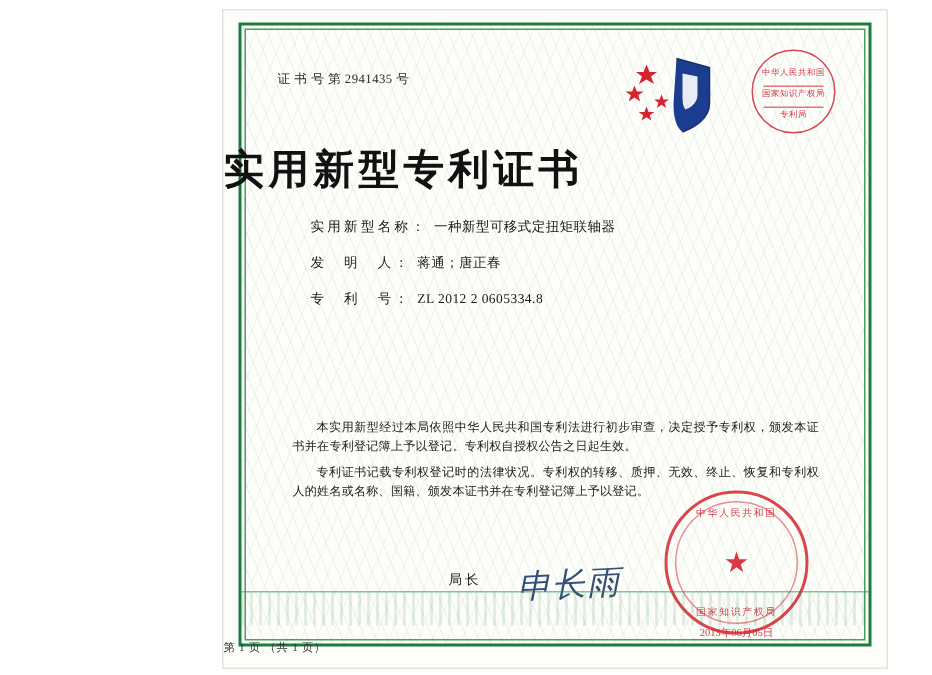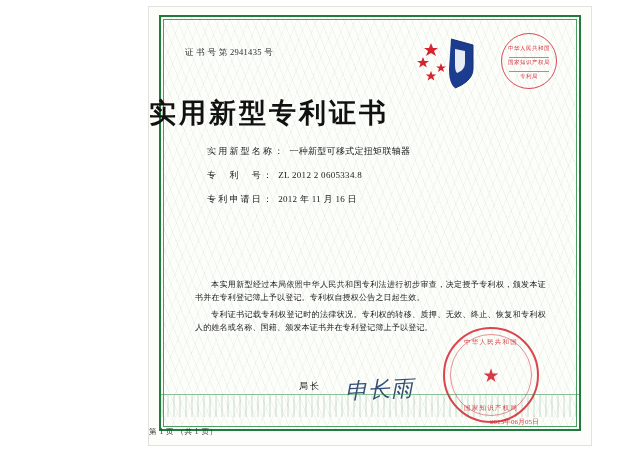--- a/index.html
+++ b/index.html
@@ -223,21 +223,21 @@
     letter-spacing: 1.2px;
     opacity: 0.88;
     white-space: nowrap;
   }
   .seal-main .arc-top { top: 11px; }
   .seal-main .arc-bottom { bottom: 10px; }
   .seal-main .date-stamp {
     position: absolute;
     left: 0; right: 0;
     bottom: -4px;
-    text-align: right;
+    text-align: center;
     color: #d5242f;
     font-size: 7px;
     opacity: 0.9;
     white-space: nowrap;
   }
   
   .page-foot {
     position: absolute;
     left: 0; right: 0;
     bottom: 8px;
@@ -317,24 +317,24 @@
       <div class="txt" style="top:40px;">专利局</div>
     </div>
 
     <div class="main-title">实用新型专利证书</div>
 
     <div class="fields">
       <div class="field-row">
         <span class="field-label">实用新型名称：</span><span class="field-value">一种新型可移式定扭矩联轴器</span>
       </div>
       <div class="field-row">
-        <span class="field-label">专　利　号：</span><span class="field-value">ZL 2012 2 0605334.8</span>
+        <span class="field-label">发　明　人：</span><span class="field-value">蒋通；唐正春</span>
       </div>
       <div class="field-row">
-        <span class="field-label">专利申请日：</span><span class="field-value">2012 年 11 月 16 日</span>
+        <span class="field-label">专　利　号：</span><span class="field-value">ZL 2012 2 0605334.8</span>
       </div>
     </div>
 
     <div class="paras">
       <div class="para">本实用新型经过本局依照中华人民共和国专利法进行初步审查，决定授予专利权，颁发本证书并在专利登记簿上予以登记。专利权自授权公告之日起生效。</div>
       <div class="para">专利证书记载专利权登记时的法律状况。专利权的转移、质押、无效、终止、恢复和专利权人的姓名或名称、国籍、颁发本证书并在专利登记簿上予以登记。</div>
     </div>
 
     <div class="sig-row">局长</div>
     <div class="sig-script">申长雨</div>

